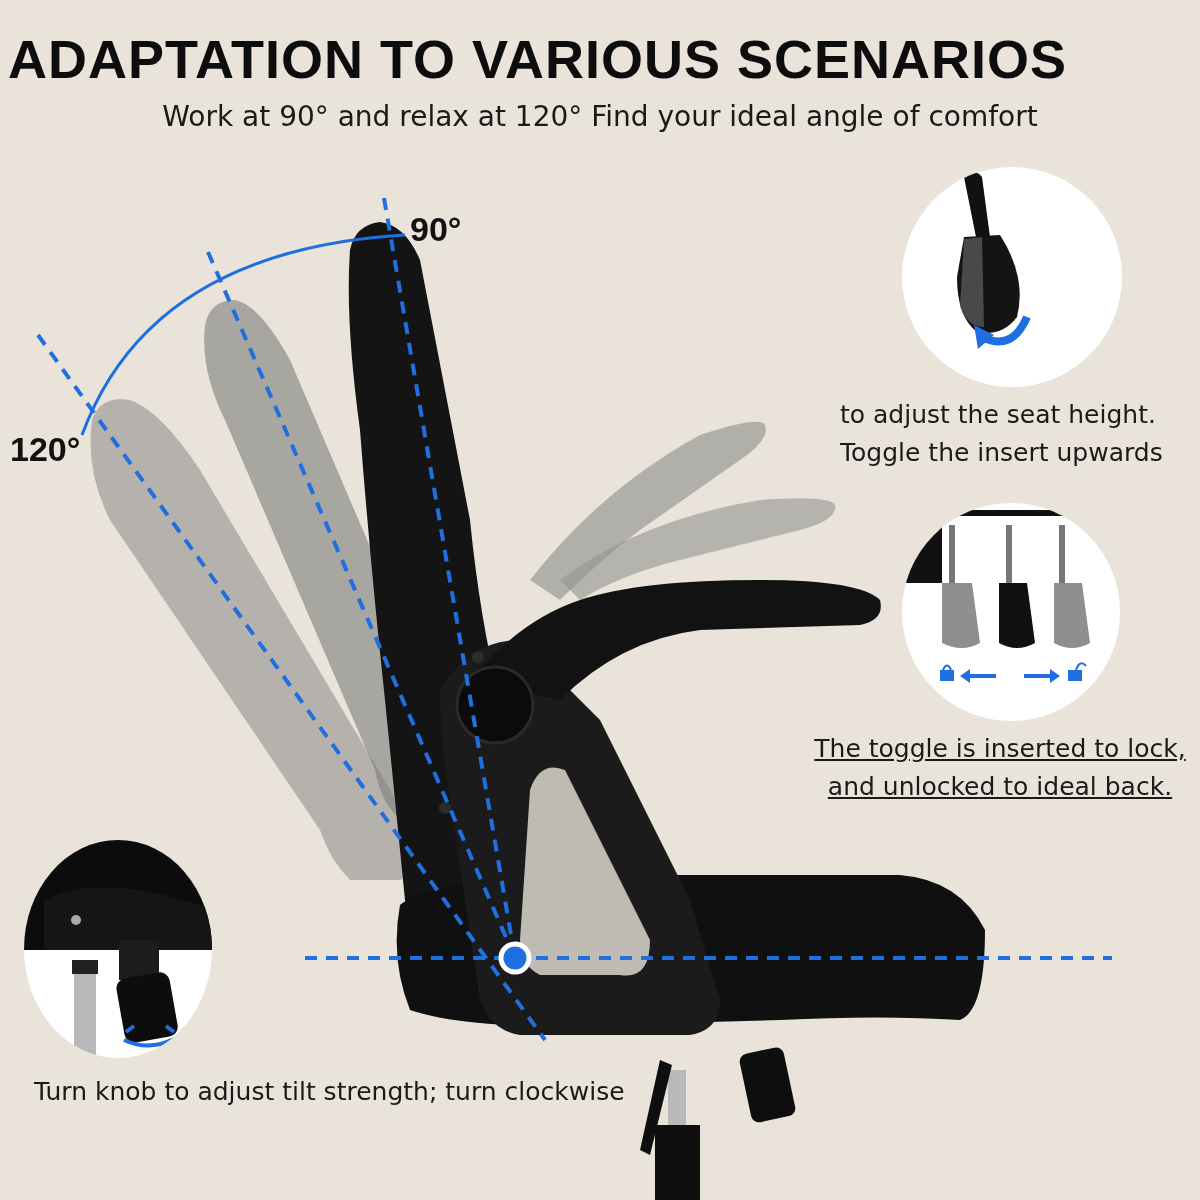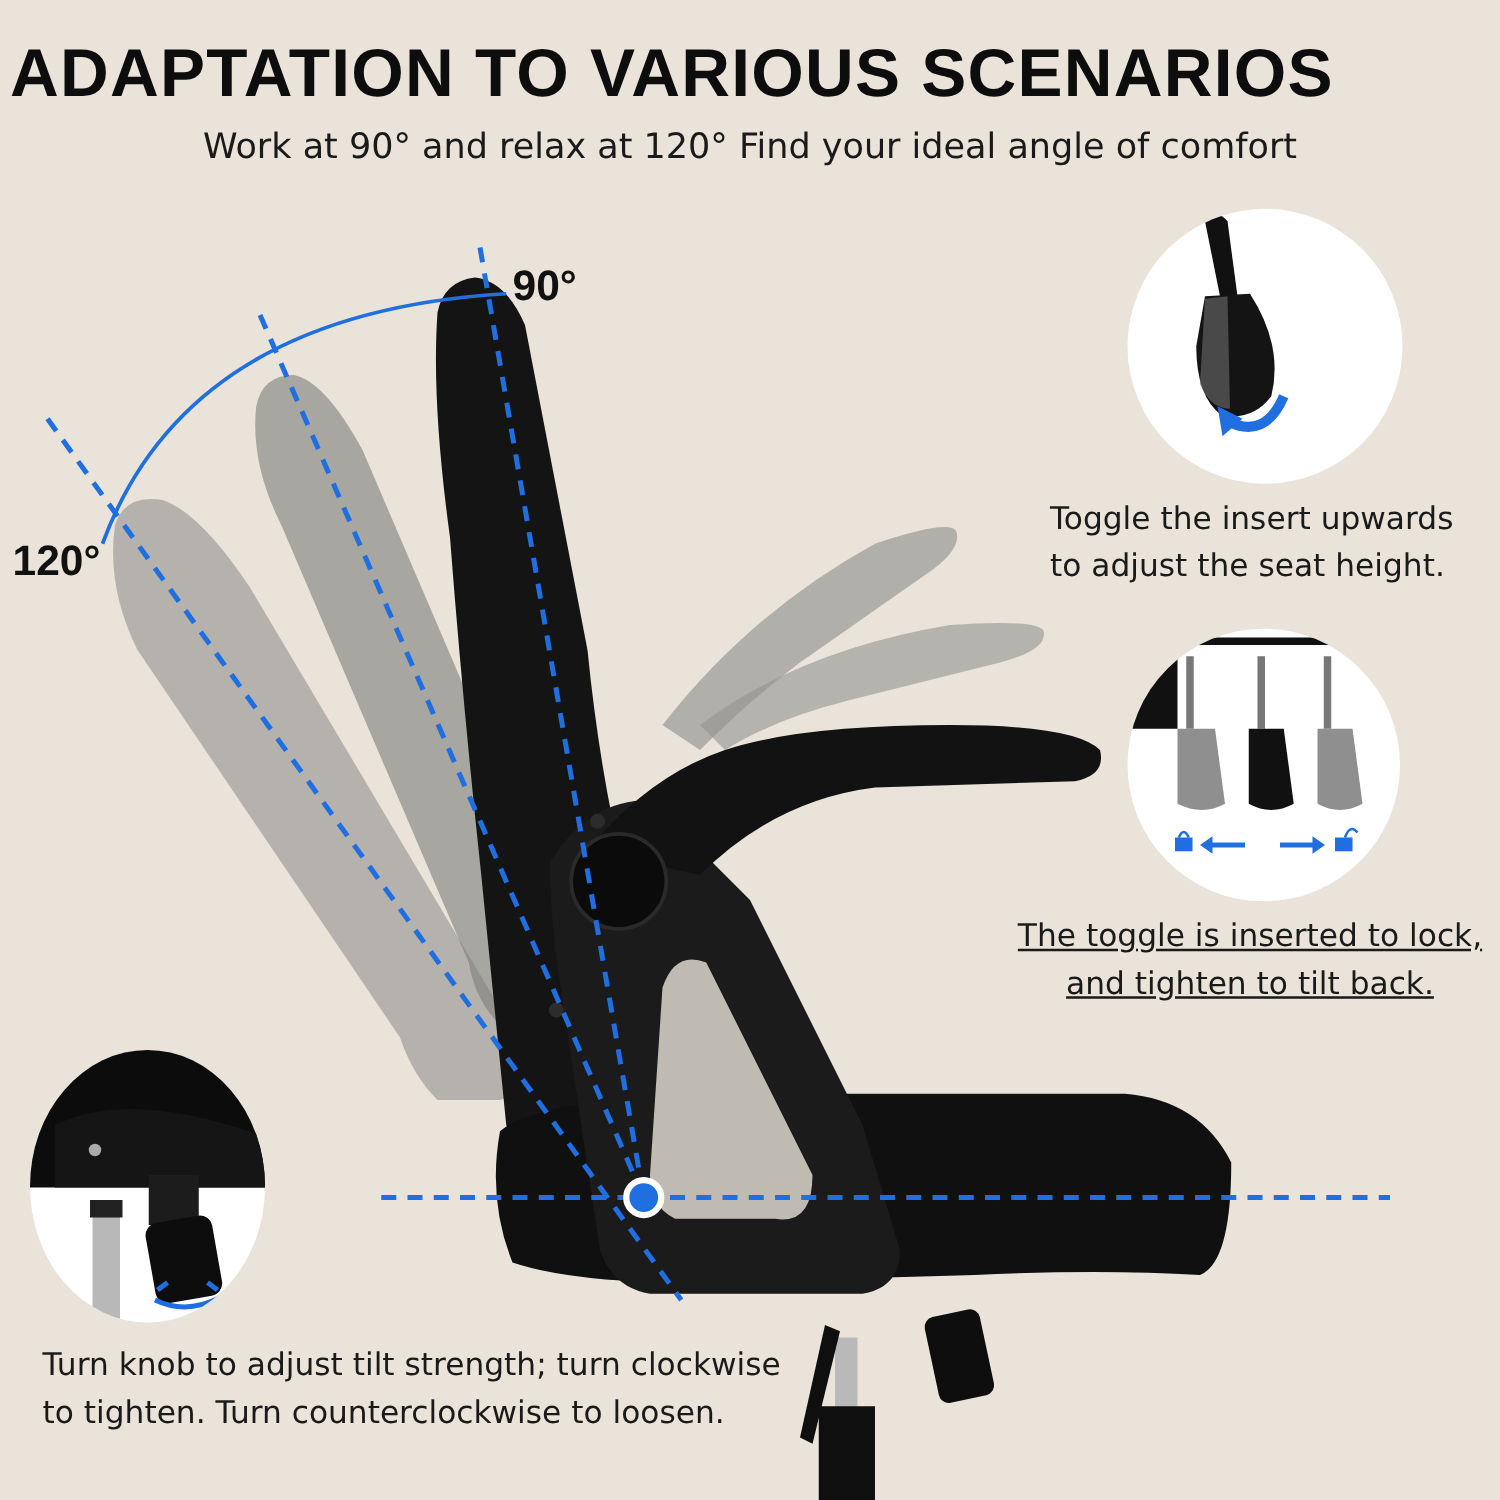--- a/index.html
+++ b/index.html
@@ -63,22 +63,22 @@
 <div class="circle" style="left:902px; top:167px; width:220px; height:220px;">
   <svg width="220" height="220">
     <path d="M62 10 Q72 0 80 10 L88 70 L74 70 Z" fill="#111"></path>
     <path d="M62 70 L98 68 Q125 110 115 150 Q100 170 75 165 Q55 150 55 110 Z" fill="#141414"></path>
     <path d="M62 72 L80 70 L82 160 Q66 160 58 140 Z" fill="#5f5f5f" opacity="0.7"></path>
     <path d="M125 150 Q110 185 80 170" fill="none" stroke="#1f6fe0" stroke-width="8"></path>
     <polygon points="72,158 92,168 76,182" fill="#1f6fe0"></polygon>
   </svg>
 </div>
 <div class="caption" style="left:840px; top:396px; width:330px;">
+  <div>to adjust the seat height.</div>
   <div>Toggle the insert upwards</div>
-  <div>to adjust the seat height.</div>
 </div>
 
 <div class="circle" style="left:902px; top:503px; width:218px; height:218px;">
   <svg width="218" height="218">
     <rect x="0" y="0" width="40" height="80" fill="#111"></rect>
     <path d="M55 10 L190 10" stroke="#111" stroke-width="6" fill="none"></path>
     <path d="M50 22 L50 80 M107 22 L107 80 M160 22 L160 80" stroke="#777" stroke-width="6"></path>
     <path d="M40 80 L70 80 L78 140 Q60 150 40 140 Z" fill="#8f8f8f"></path>
     <path d="M97 80 L125 80 L133 140 Q115 150 97 140 Z" fill="#111"></path>
     <path d="M152 80 L180 80 L188 140 Q170 150 152 140 Z" fill="#8f8f8f"></path>
@@ -95,35 +95,34 @@
         <polygon points="158,173 148,166 148,180" fill="#1f6fe0"></polygon>
       </g>
     <g>
         <rect x="166" y="167" width="14" height="11" fill="#1f6fe0"></rect>
         <path d="M174 167 Q178 156 184 163" stroke="#1f6fe0" stroke-width="2" fill="none"></path>
       </g>
   </svg>
 </div>
 <div class="caption" style="left:800px; top:730px; width:400px; text-align:center;text-decoration:underline;">
   <div>The toggle is inserted to lock,</div>
-  <div>and tighten to tilt back.</div>
+  <div>and unlocked to ideal back.</div>
 </div>
 
 <div class="circle" style="left:24px; top:840px; width:188px; height:218px;">
   <svg width="188" height="218">
     <rect x="0" y="0" width="188" height="110" fill="#0c0c0c"></rect>
     <path d="M20 60 Q80 30 190 70 L190 110 L20 110 Z" fill="#151515"></path>
     <circle cx="52" cy="80" r="5" fill="#aaa"></circle>
     <rect x="50" y="130" width="22" height="90" fill="#b8b8b8"></rect>
     <rect x="48" y="120" width="26" height="14" fill="#222"></rect>
     <rect x="95" y="100" width="40" height="40" fill="#1c1c1c"></rect>
     <rect x="96" y="135" width="54" height="65" rx="10" fill="#0d0d0d" transform="rotate(-10 123 167)"></rect>
     <g stroke="#1f6fe0" stroke-width="4" fill="none">
       <path d="M100 200 Q125 212 152 198"></path>
       <path d="M102 192 L110 186"></path>
       <path d="M150 192 L142 186"></path>
     </g>
   </svg>
 </div>
 <div class="caption" style="left:34px; top:1073px; width:620px;">
   <div>Turn knob to adjust tilt strength; turn clockwise</div>
-  <div>to tighten. Turn counterclockwise to loosen.</div>
 </div>
 
 </body></html>

